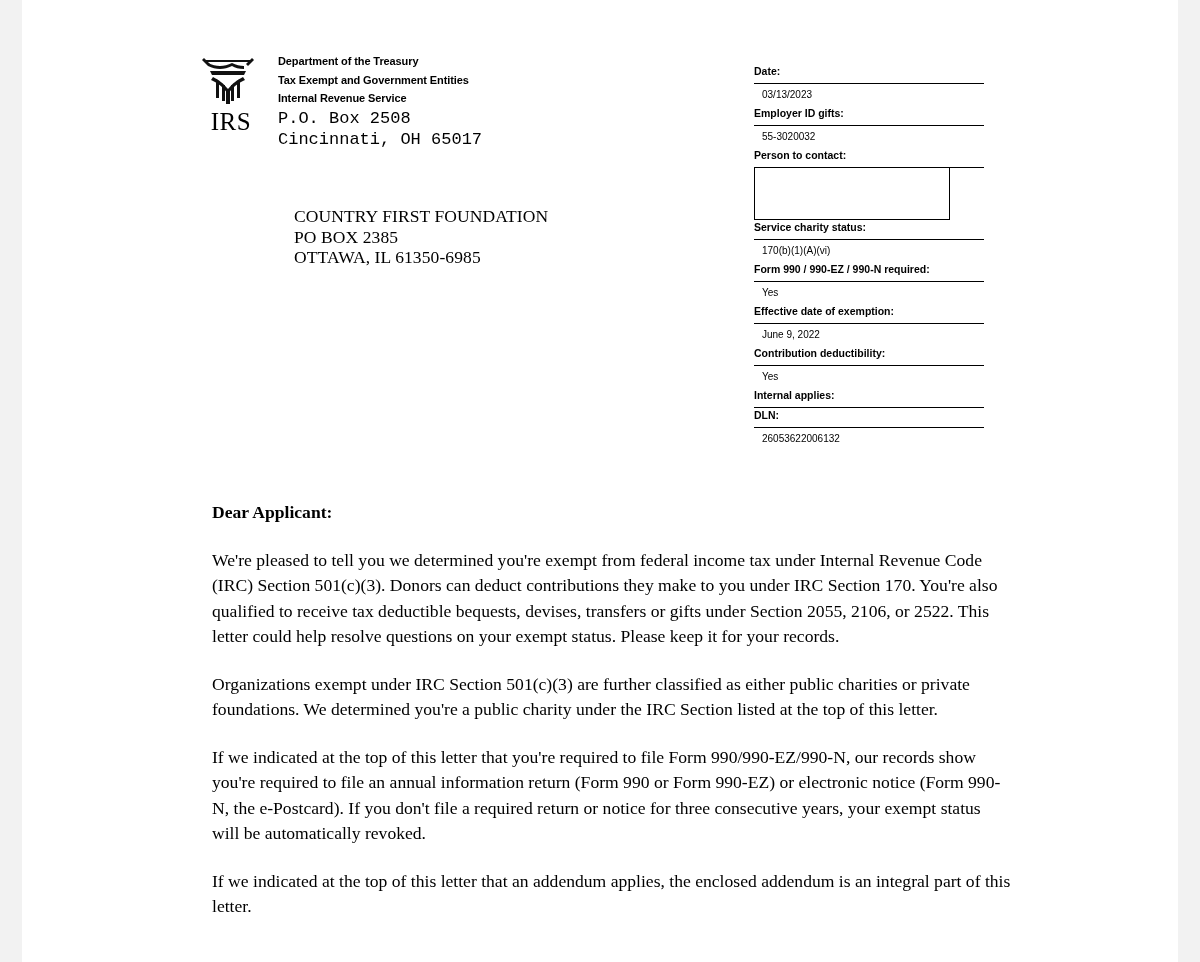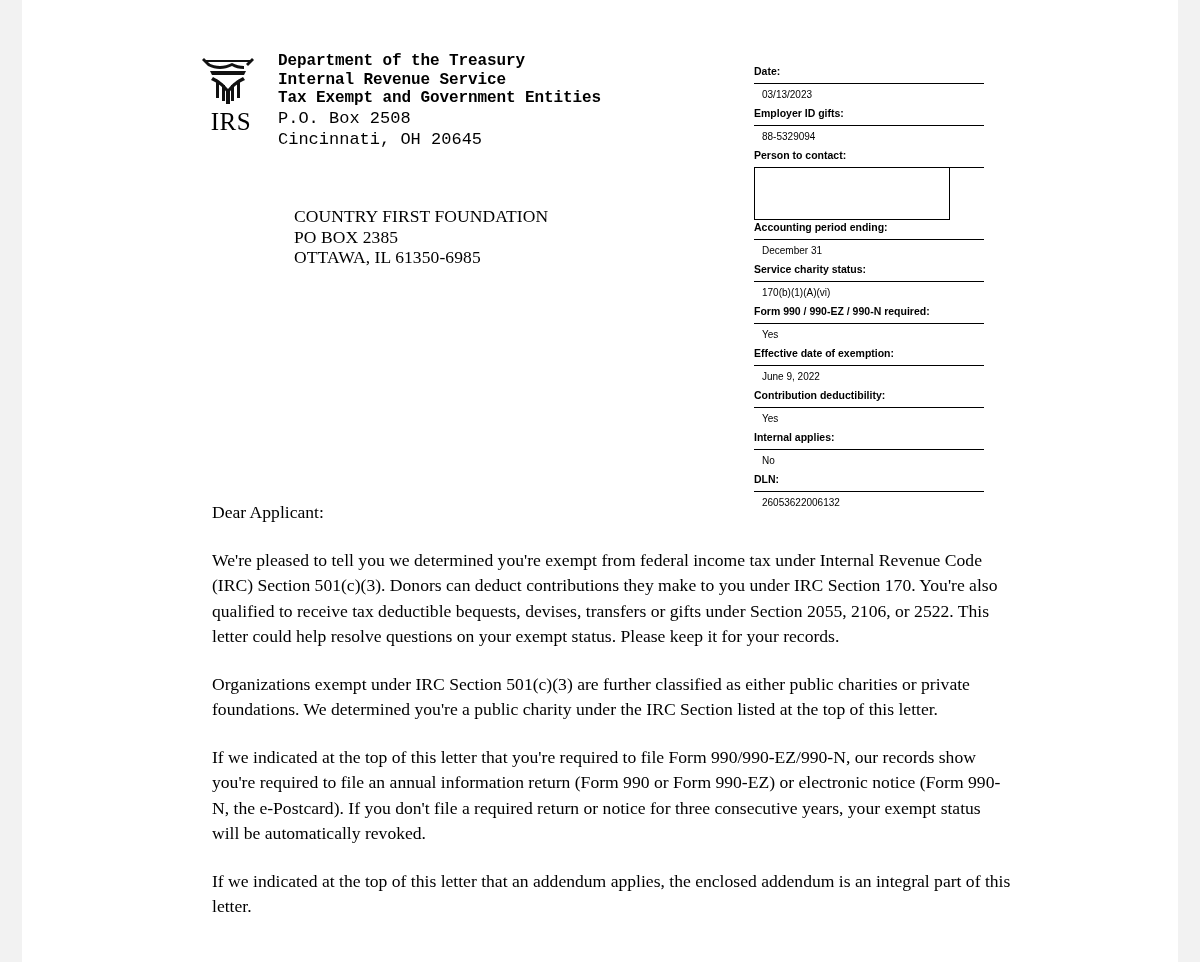--- a/index.html
+++ b/index.html
@@ -53,23 +53,23 @@
     font-weight: 400;
     text-align: center;
   }
   .dept-block {
     position: absolute;
     left: 78px;
     top: 0;
     width: 350px;
   }
   .dept-line {
-    font-family: Liberation Mono, monospace;
+    font-family: Liberation Sans, sans-serif;
     font-weight: bold;
-    font-size: 16px;
+    font-size: 11px;
     line-height: 18.6px;
     letter-spacing: -0.1px;
     white-space: nowrap;
   }
   .addr-line {
     font-family: Liberation Mono, monospace;
     font-size: 17px;
     line-height: 21px;
     white-space: nowrap;
   }
@@ -126,21 +126,21 @@
   .body-text {
     position: absolute;
     left: 190px;
     top: 500px;
     width: 800px;
     font-family: "Liberation Serif", serif;
     font-size: 17.6px;
     line-height: 25.5px;
     text-align: left;
   }
-  .salutation { margin: 0 0 20px 0; }
+  .salutation { margin: 0 0 20px 0; font-weight: bold; }
   .body-text p { margin: 0 0 22px 0; }
 </style>
 </head>
 <body>
 
 <div class="page">
 
   <div class="letterhead">
     <div class="irs-logo">
       <div class="irs-eagle">
@@ -157,54 +157,50 @@
             <path d="M26 34 l4 0 l0 14 l-4 0 z"></path>
             <path d="M4 2 l6 6 l-2 2 l-6 -6 z"></path>
             <path d="M52 2 l-6 6 l2 2 l6 -6 z"></path>
           </g>
         </svg>
       </div>
       <div class="irs-word">IRS</div>
     </div>
     <div class="dept-block">
       <div class="dept-line">Department of the Treasury</div>
+      <div class="dept-line">Tax Exempt and Government Entities</div>
       <div class="dept-line">Internal Revenue Service</div>
-      <div class="dept-line">Tax Exempt and Government Entities</div>
       <div class="addr-line">P.O. Box 2508</div>
-      <div class="addr-line">Cincinnati, OH 20645</div>
+      <div class="addr-line">Cincinnati, OH 65017</div>
     </div>
   </div>
 
   <div class="recipient">
     <div>COUNTRY FIRST FOUNDATION</div>
     <div>PO BOX 2385</div>
     <div>OTTAWA, IL 61350-6985</div>
   </div>
 
   <div class="info">
 
     <div class="info-row">
       <span class="info-label">Date:</span>
       <div class="info-value">03/13/2023</div>
     </div>
 
     <div class="info-row">
       <span class="info-label">Employer ID gifts:</span>
-      <div class="info-value">88-5329094</div>
+      <div class="info-value">55-3020032</div>
     </div>
 
     <div class="info-row contact-label-wrap">
       <span class="info-label" style="border-bottom:1px solid #000;">Person to contact:</span>
       <div class="contact-box"></div>
     </div>
 
-    <div class="info-row">
-      <span class="info-label">Accounting period ending:</span>
-      <div class="info-value">December 31</div>
-    </div>
 
     <div class="info-row">
       <span class="info-label">Service charity status:</span>
       <div class="info-value">170(b)(1)(A)(vi)</div>
     </div>
 
     <div class="info-row">
       <span class="info-label">Form 990 / 990-EZ / 990-N required:</span>
       <div class="info-value">Yes</div>
     </div>
@@ -214,21 +210,20 @@
       <div class="info-value">June 9, 2022</div>
     </div>
 
     <div class="info-row">
       <span class="info-label">Contribution deductibility:</span>
       <div class="info-value">Yes</div>
     </div>
 
     <div class="info-row">
       <span class="info-label">Internal applies:</span>
-      <div class="info-value">No</div>
     </div>
 
     <div class="info-row">
       <span class="info-label">DLN:</span>
       <div class="info-value">26053622006132</div>
     </div>
 
   </div>
 
   <div class="body-text">

